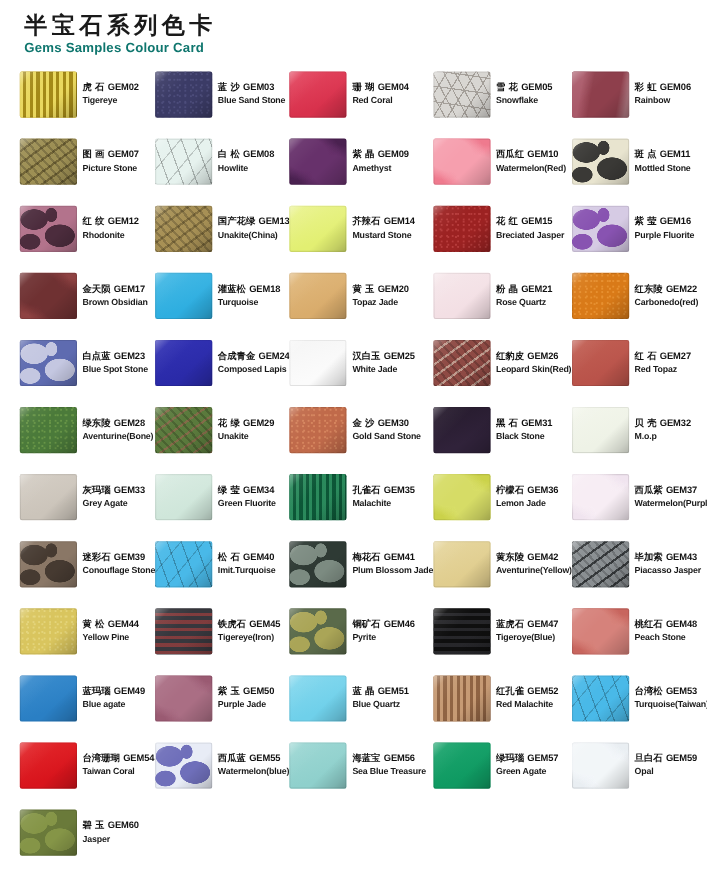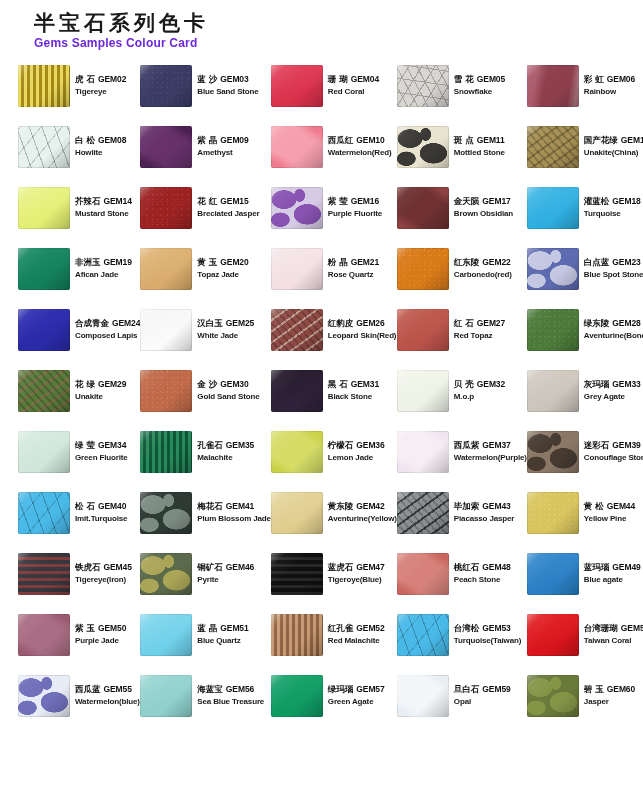--- a/index.html
+++ b/index.html
@@ -17,36 +17,36 @@
     position: relative;
   }
   #card {
     width: 643px;
     height: 800px;
     box-sizing: border-box;
     padding: 10px 8px 4px 18px;
     position: relative;
   }
   .title-block {
-    margin: 2px 0 4px 16px;
+    margin: 2px 0 4px 4px;
   }
   .title-cn {
     font-family: "DejaVu Sans", "Liberation Sans", sans-serif;
     font-size: 21px;
     font-weight: 700;
     letter-spacing: 4px;
     color: #1a1a1a;
     line-height: 1.05;
     white-space: nowrap;
   }
   .title-en {
     font-family: "Liberation Sans", sans-serif;
     font-size: 12px;
     font-weight: 700;
-    color: #6d28d9;
+    color: #0f766e;
     letter-spacing: 0.2px;
     margin-top: 2px;
     white-space: nowrap;
   }
   .grid {
     display: grid;
     grid-template-columns: repeat(5, 1fr);
     grid-auto-rows: 61px;
     column-gap: 0px;
     row-gap: 0px;
@@ -167,20 +167,30 @@
         <div class="swatch" style="background: rgb(142, 63, 76);">
           <div class="tex" style="background-image: linear-gradient(100deg,#b06070 0 18%, transparent 36%),linear-gradient(-80deg, rgba(255,255,255,0.35) 0 8%, transparent 22%);"></div>
           <div class="bevel"></div>
         </div>
         <div class="labels">
           <div class="lab-top"><span>彩 虹</span><span class="code">GEM06</span></div>
           <div class="lab-en">Rainbow</div>
         </div>
       </div>
       <div class="cell">
+        <div class="swatch" style="background: rgb(157, 143, 84);">
+          <div class="tex" style="background-image: repeating-linear-gradient(48deg, rgba(0,0,0,0.22) 0 2px, transparent 2px 6px),repeating-linear-gradient(-36deg,#6b5e33 0 2px, transparent 2px 9px);"></div>
+          <div class="bevel"></div>
+        </div>
+        <div class="labels">
+          <div class="lab-top"><span>图 画</span><span class="code">GEM07</span></div>
+          <div class="lab-en">Picture Stone</div>
+        </div>
+      </div>
+      <div class="cell">
         <div class="swatch" style="background: rgb(230, 242, 238);">
           <div class="tex" style="background-image: repeating-linear-gradient(70deg, rgba(0,0,0,0.30) 0 1px, transparent 1px 12px),repeating-linear-gradient(-50deg, rgba(0,0,0,0.22) 0 1px, transparent 1px 16px);"></div>
           <div class="bevel"></div>
         </div>
         <div class="labels">
           <div class="lab-top"><span>白 松</span><span class="code">GEM08</span></div>
           <div class="lab-en">Howlite</div>
         </div>
       </div>
       <div class="cell">
@@ -207,20 +217,30 @@
         <div class="swatch" style="background: rgb(232, 228, 207);">
           <div class="tex" style="background-image: radial-gradient(ellipse at 25% 30%,#1c1c1c 0 22%, transparent 23%),radial-gradient(ellipse at 70% 65%,#1c1c1c 0 26%, transparent 27%),radial-gradient(ellipse at 55% 20%,#1c1c1c 0 13%, transparent 14%),radial-gradient(ellipse at 18% 78%,#1c1c1c 0 15%, transparent 16%);"></div>
           <div class="bevel"></div>
         </div>
         <div class="labels">
           <div class="lab-top"><span>斑 点</span><span class="code">GEM11</span></div>
           <div class="lab-en">Mottled Stone</div>
         </div>
       </div>
       <div class="cell">
+        <div class="swatch" style="background: rgb(179, 115, 140);">
+          <div class="tex" style="background-image: radial-gradient(ellipse at 25% 30%,#3a2030 0 22%, transparent 23%),radial-gradient(ellipse at 70% 65%,#3a2030 0 26%, transparent 27%),radial-gradient(ellipse at 55% 20%,#3a2030 0 13%, transparent 14%),radial-gradient(ellipse at 18% 78%,#3a2030 0 15%, transparent 16%);"></div>
+          <div class="bevel"></div>
+        </div>
+        <div class="labels">
+          <div class="lab-top"><span>红 纹</span><span class="code">GEM12</span></div>
+          <div class="lab-en">Rhodonite</div>
+        </div>
+      </div>
+      <div class="cell">
         <div class="swatch" style="background: rgb(167, 144, 85);">
           <div class="tex" style="background-image: repeating-linear-gradient(48deg, rgba(0,0,0,0.22) 0 2px, transparent 2px 6px),repeating-linear-gradient(-36deg,#7c6a3c 0 2px, transparent 2px 9px);"></div>
           <div class="bevel"></div>
         </div>
         <div class="labels">
           <div class="lab-top"><span>国产花绿</span><span class="code">GEM13</span></div>
           <div class="lab-en">Unakite(China)</div>
         </div>
       </div>
       <div class="cell">
@@ -264,30 +284,20 @@
         </div>
       </div>
       <div class="cell">
         <div class="swatch" style="background: rgb(46, 174, 224);">
           <div class="tex" style="background-image: linear-gradient(160deg,#5cc4ea 0%, transparent 70%); opacity:0.55;"></div>
           <div class="bevel"></div>
         </div>
         <div class="labels">
           <div class="lab-top"><span>灌蓝松</span><span class="code">GEM18</span></div>
           <div class="lab-en">Turquoise</div>
-        </div>
-      </div>
-      <div class="cell">
-        <div class="swatch" style="background: rgb(19, 128, 92);">
-          <div class="tex" style="background-image: linear-gradient(160deg,#2a9a72 0%, transparent 70%); opacity:0.55;"></div>
-          <div class="bevel"></div>
-        </div>
-        <div class="labels">
-          <div class="lab-top"><span>非洲玉</span><span class="code">GEM19</span></div>
-          <div class="lab-en">Afican Jade</div>
         </div>
       </div>
       <div class="cell">
         <div class="swatch" style="background: rgb(217, 172, 108);">
           <div class="tex" style="background-image: linear-gradient(160deg,#e8c48c 0%, transparent 70%); opacity:0.55;"></div>
           <div class="bevel"></div>
         </div>
         <div class="labels">
           <div class="lab-top"><span>黄 玉</span><span class="code">GEM20</span></div>
           <div class="lab-en">Topaz Jade</div>

